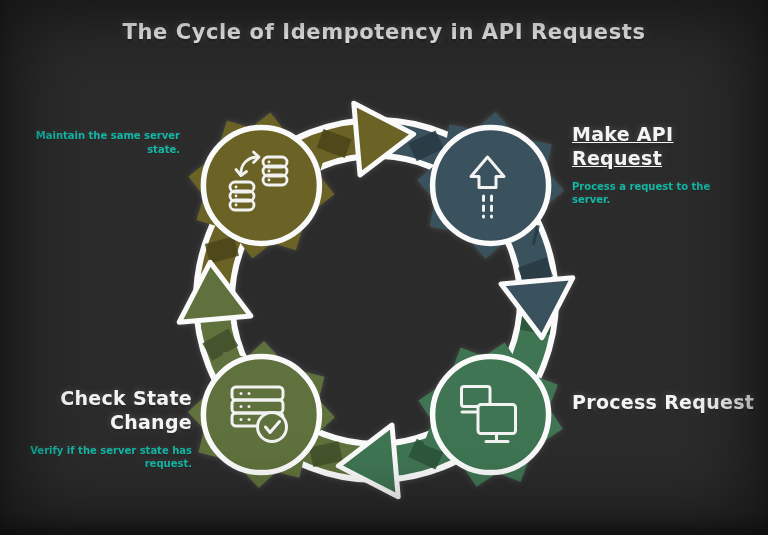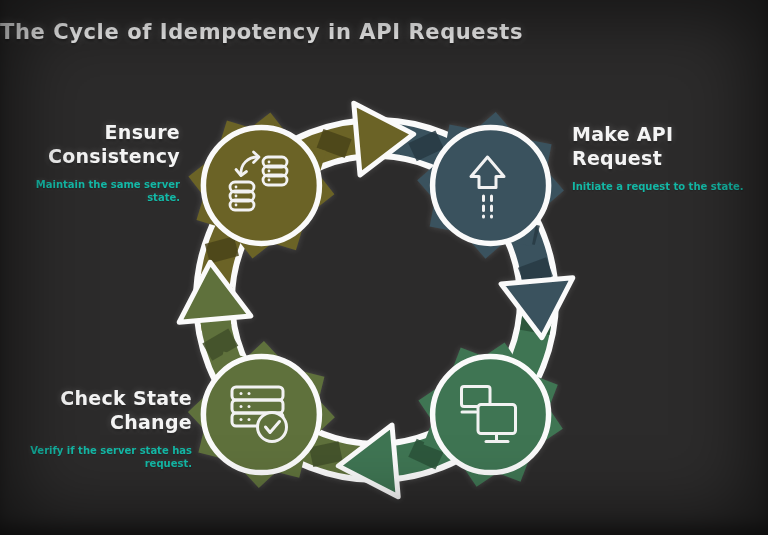--- a/index.html
+++ b/index.html
@@ -6,41 +6,41 @@
   body{
     width:768px;height:535px;position:relative;overflow:hidden;
     background:#2c2b2b;
     font-family:"DejaVu Sans","Liberation Sans",sans-serif;
   }
   .vignette{
     position:absolute;inset:0;pointer-events:none;z-index:9;
     box-shadow:inset 0 0 70px 16px rgba(0,0,0,0.55), inset 0 -14px 18px -6px rgba(0,0,0,0.45);
   }
   .title{
-    position:absolute;top:20px;left:0;width:100%;text-align:left;
+    position:absolute;top:20px;left:0;width:100%;text-align:center;
     font-size:21px;font-weight:800;letter-spacing:0.6px;color:#f6f6f6;
     text-shadow:0 0 8px rgba(255,255,255,0.22), 0 2px 3px rgba(0,0,0,0.55);
     z-index:3;
   }
   .cycle-svg{position:absolute;left:0;top:0;z-index:1;
     filter:drop-shadow(0 0 3px rgba(255,255,255,0.16));}
   .step-text{position:absolute;z-index:4;color:#f4f4f4;}
   .step-text h2{
     margin:0;font-size:19px;line-height:1.28;font-weight:800;letter-spacing:0.3px;
     text-shadow:0 0 7px rgba(255,255,255,0.22), 0 2px 3px rgba(0,0,0,0.5);
   }
   .step-text p{
     margin:9px 0 0 0;font-size:10px;line-height:1.38;font-weight:600;color:#14b8a6;
     text-shadow:0 0 5px rgba(255,255,255,0.15), 0 1px 2px rgba(0,0,0,0.5);
   }
   .align-right{text-align:right;}
   .align-left{text-align:left;}
   #txt-ensure{left:18px;top:120px;width:162px;}
   #txt-make{left:572px;top:122px;width:178px;}
-  #txt-make h2{max-width:120px;}
+  #txt-make h2{max-width:120px;text-decoration:underline;}
   #txt-check{left:30px;top:386px;width:162px;}
   #txt-process{left:572px;top:390px;width:186px;}
 </style>
 </head>
 <body>
 
 <div class="title">The Cycle of Idempotency in API Requests</div>
 
 <svg class="cycle-svg" width="768" height="535" viewBox="0 0 768 535">
 
@@ -140,30 +140,30 @@
     <circle cx="241" cy="406.5" r="1.5" fill="#f2f2f2" stroke="none"></circle>
     <circle cx="249" cy="406.5" r="1.5" fill="#f2f2f2" stroke="none"></circle>
     <circle cx="241" cy="419.5" r="1.5" fill="#f2f2f2" stroke="none"></circle>
     <circle cx="249" cy="419.5" r="1.5" fill="#f2f2f2" stroke="none"></circle>
     <circle cx="272" cy="427" r="14.5" fill="#5f713c"></circle>
     <path d="M 265.5 427 l 4.5 5.5 l 9.5 -11"></path>
   </g>
 </svg>
 
 <div class="step-text align-right" id="txt-ensure">
-  <h2>Ensure Consistency</h2>
   <p>Maintain the same server state.</p>
 </div>
 
 <div class="step-text align-left" id="txt-make">
   <h2>Make API Request</h2>
-  <p>Initiate a request to the state.</p>
+  <p>Process a request to the server.</p>
 </div>
 
 <div class="step-text align-right" id="txt-check">
   <h2>Check State Change</h2>
   <p>Verify if the server state has request.</p>
 </div>
 
 <div class="step-text align-left" id="txt-process">
+  <h2>Process Request</h2>
 </div>
 
 <div class="vignette"></div>
 
 </body></html>

